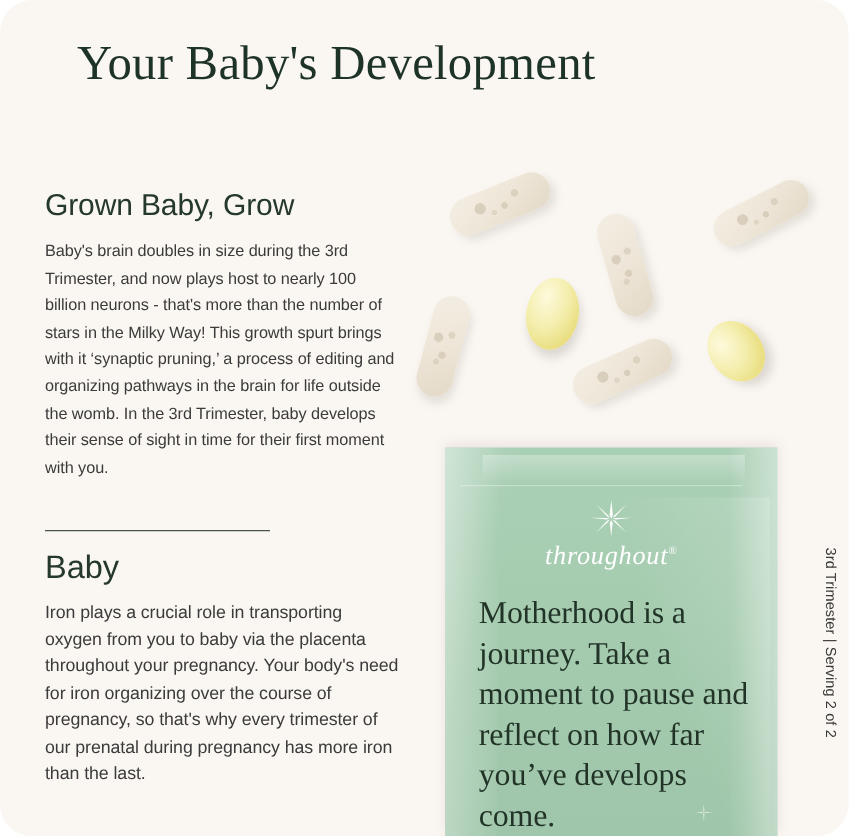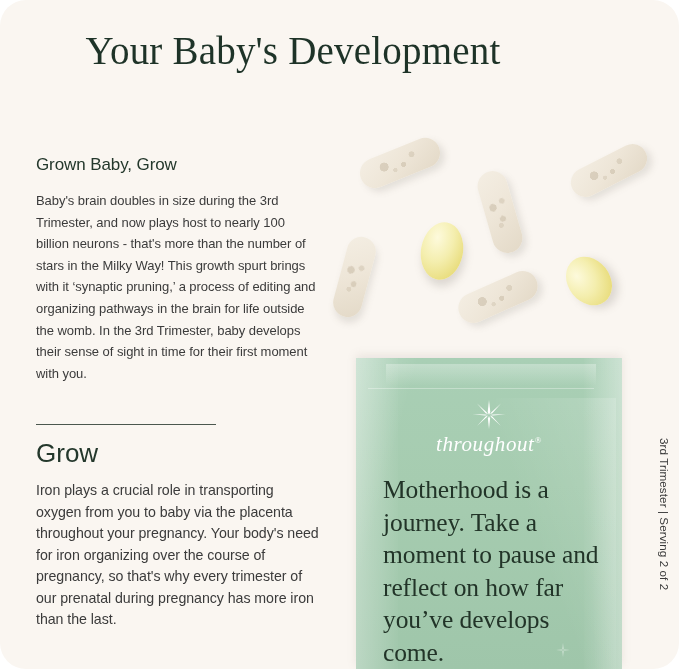--- a/index.html
+++ b/index.html
@@ -22,34 +22,33 @@
     position: absolute;
     top: 28px;
     left: 0;
     width: 538px;
     text-align: center;
     color: #1e3328;
     font-family: "Liberation Serif", serif;
     font-size: 39px;
     line-height: 45px;
     letter-spacing: 0.2px;
-    margin-left: 24px;
   }
   .title-line { display: block; font-weight: 400; }
 
   
   .left-col {
     position: absolute;
     left: 36px;
     top: 150px;
     width: 282px;
   }
   .section-heading {
     color: #24382c;
-    font-size: 17px;
+    font-size: 24px;
     line-height: 30px;
     font-weight: 400;
     letter-spacing: -0.1px;
     margin: 0 0 10px 0;
   }
   .body-copy {
     color: #3b3b3b;
     font-size: 13px;
     line-height: 21.6px;
     margin: 0;
@@ -235,21 +234,21 @@
   </div>
 
   <div class="left-col">
     <h2 class="section-heading">Grown Baby, Grow</h2>
     <p class="body-copy">Baby's brain doubles in size during the 3rd Trimester, and now plays host to nearly 100 billion neurons - that's more than the number of stars in the Milky Way! This growth spurt brings with it ‘synaptic pruning,’ a process of editing and organizing pathways in the brain for life outside the womb. In the 3rd Trimester, baby develops their sense of sight in time for their first moment with you.</p>
   </div>
 
   <div class="divider"></div>
 
   <div class="spotlight-block">
-    <h3 class="nutrient-name">Grow</h3>
+    <h3 class="nutrient-name">Baby</h3>
     <p class="nutrient-copy">Iron plays a crucial role in transporting oxygen from you to baby via the placenta throughout your pregnancy. Your body's need for iron organizing over the course of pregnancy, so that's why every trimester of our prenatal during pregnancy has more iron than the last.</p>
   </div>
 
   <div class="pill-field">
       <div class="pill tablet" style="left: 28px; top: 8px; width: 84px; height: 30px; transform: rotate(-22deg);"></div>
       <div class="pill tablet" style="left: 155px; top: 30px; width: 30px; height: 84px; transform: rotate(-16deg);"></div>
       <div class="pill tablet" style="left: 238px; top: 16px; width: 82px; height: 29px; transform: rotate(-27deg);"></div>
       <div class="pill tablet" style="left: 10px; top: 96px; width: 29px; height: 82px; transform: rotate(15deg);"></div>
       <div class="pill tablet" style="left: 126px; top: 142px; width: 84px; height: 30px; transform: rotate(-24deg);"></div>
       <div class="pill softgel" style="left: 91px; top: 82px; width: 42px; height: 58px; transform: rotate(10deg);"></div>

